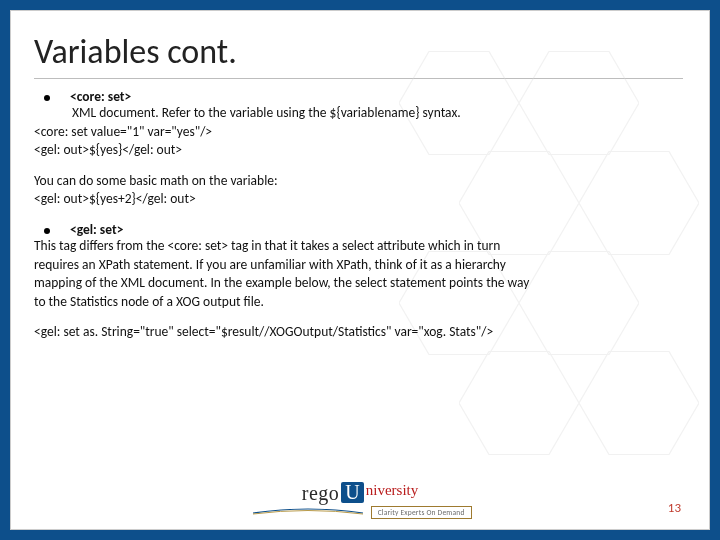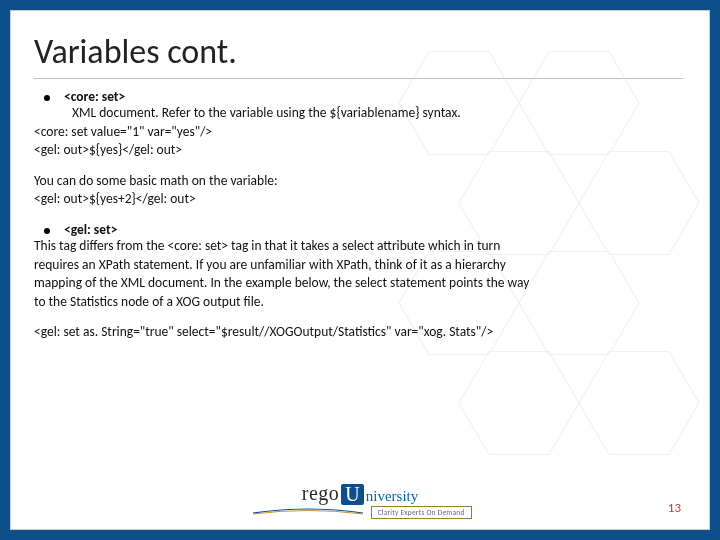--- a/index.html
+++ b/index.html
@@ -43,21 +43,21 @@
   }
   .content {
     position: relative;
     font-size: 13.5px;
     line-height: 1.22;
     color: #111;
   }
   .bullet-row {
     display: flex;
     align-items: flex-start;
-    gap: 14px;
+    gap: 20px;
     padding-left: 10px;
   }
   .dot {
     width: 6px; height: 6px;
     background: #000;
     border-radius: 50%;
     margin-top: 6px;
     flex: 0 0 auto;
   }
   .tag { font-weight: 700; }
@@ -70,21 +70,21 @@
     display: flex;
     justify-content: center;
   }
   .logo {
     text-align: center;
     font-size: 10px;
     color: #666;
   }
   .logo-top {
     display: flex;
-    align-items: flex-end;
+    align-items: flex-start;
     gap: 2px;
     justify-content: center;
   }
   .rego {
     font-family: Georgia, 'Times New Roman', serif;
     font-size: 20px;
     color: #2a2a2a;
     letter-spacing: 0.5px;
   }
   .ubox {
@@ -92,21 +92,21 @@
     color: #fff;
     font-family: Georgia, serif;
     font-size: 20px;
     padding: 0 4px 1px 4px;
     border-radius: 2px;
     line-height: 1;
   }
   .niv {
     font-family: Georgia, serif;
     font-size: 15px;
-    color: #0369a1;
+    color: #b91c1c;
   }
   .logo-sub {
     border: 1px solid #9e7a2f;
     color: #6b6b6b;
     font-size: 7.5px;
     padding: 1px 6px;
     margin-top: 0;
     letter-spacing: 0.2px;
     display: inline-block;
   }

